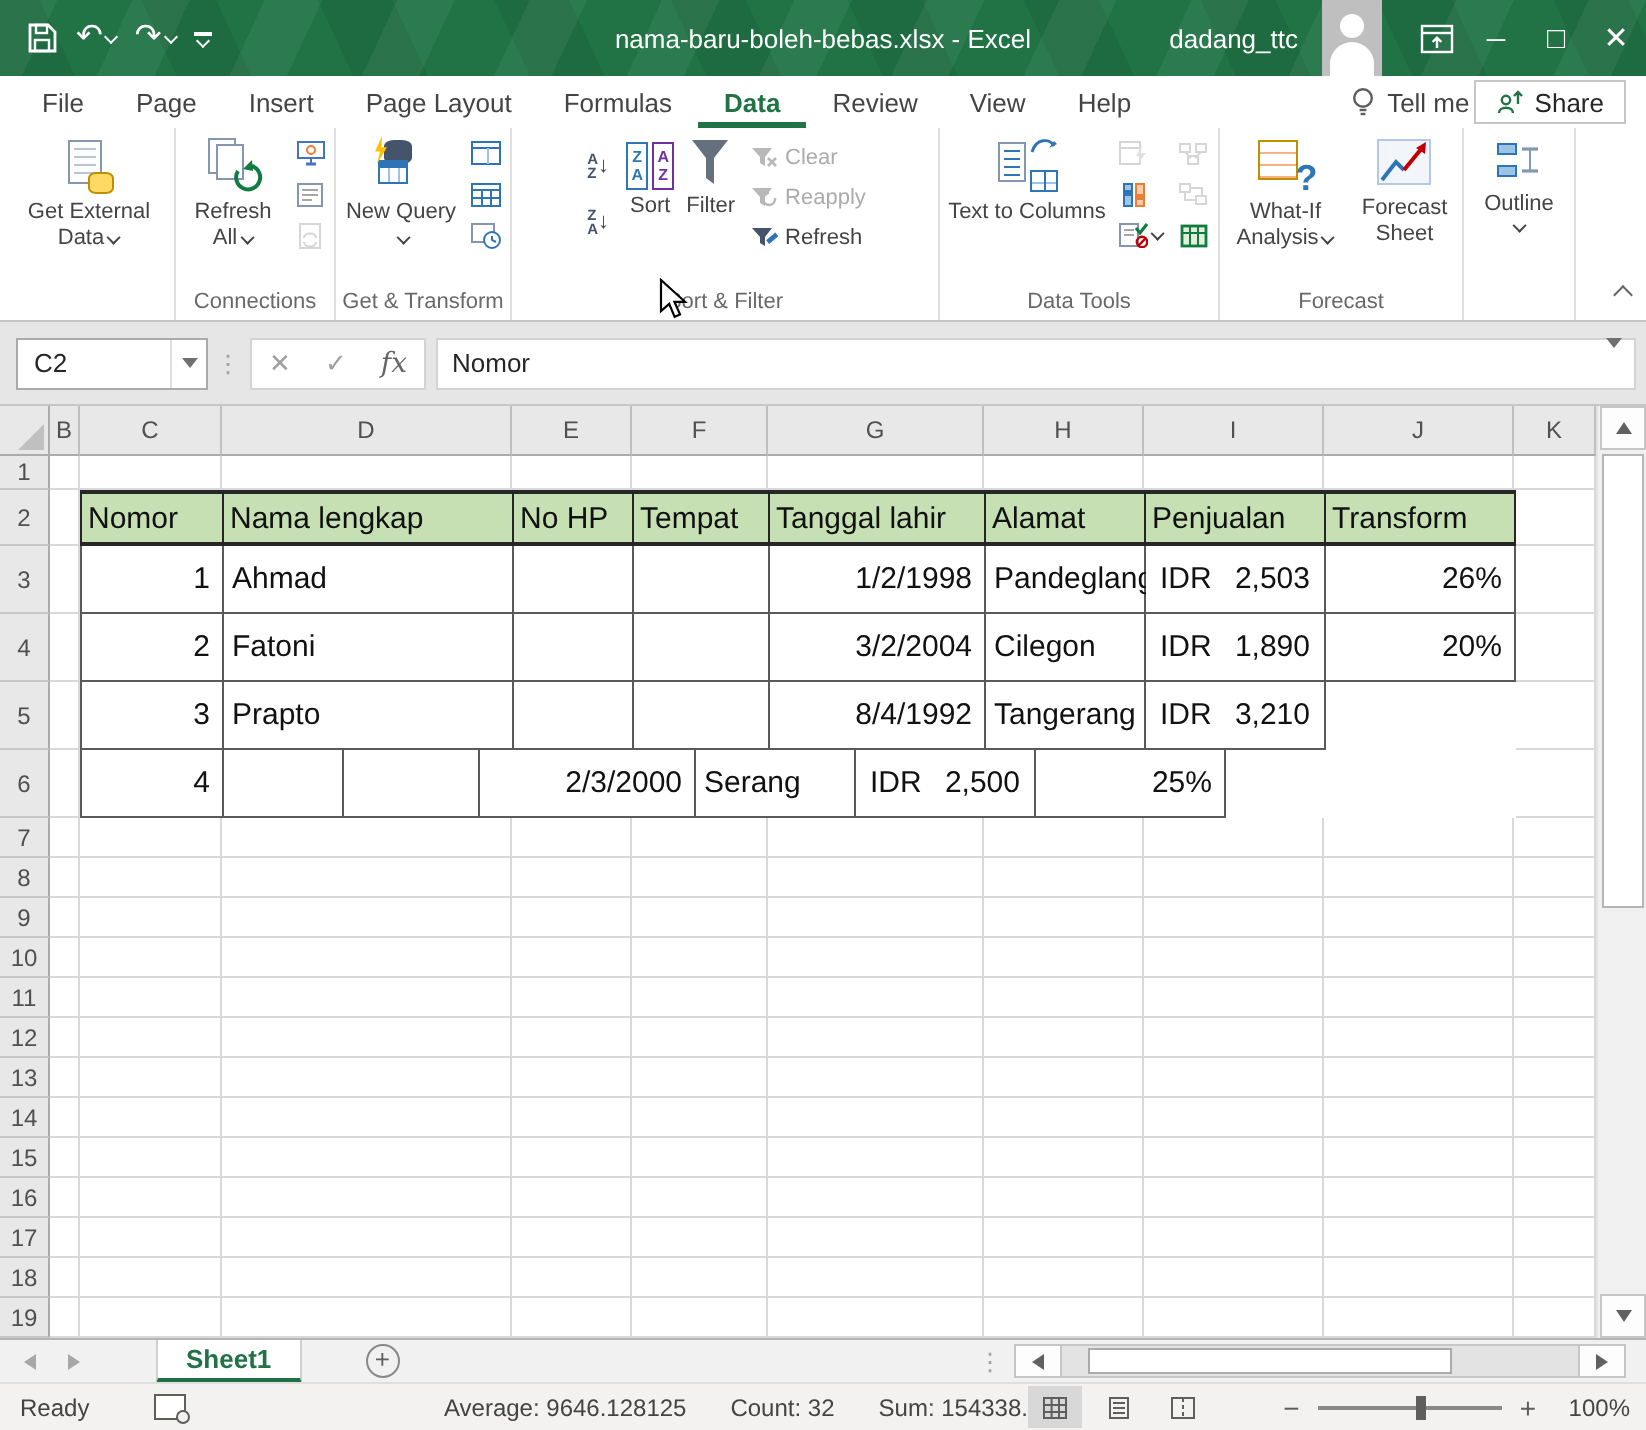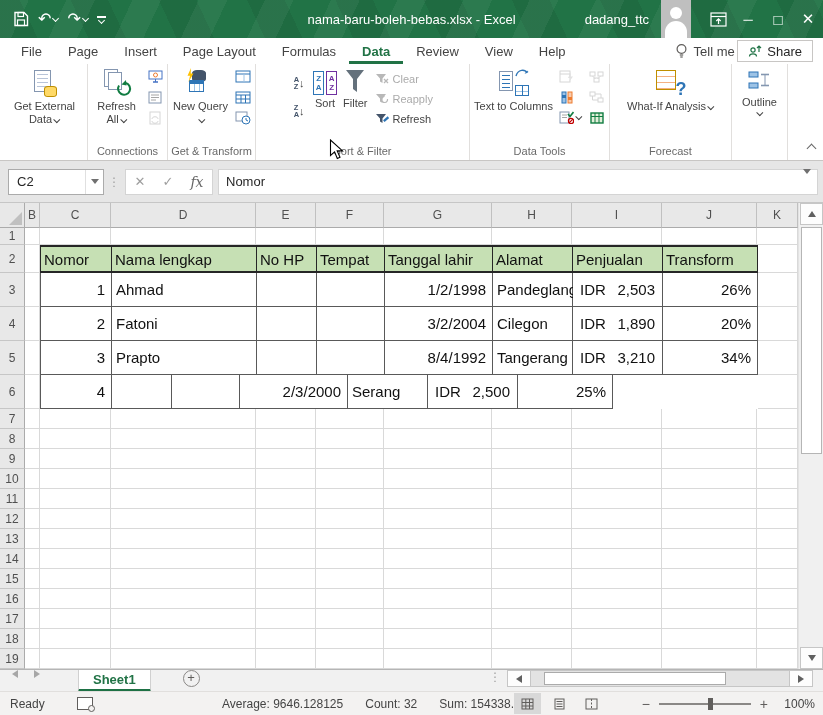--- a/index.html
+++ b/index.html
@@ -116,21 +116,21 @@
   .vscr{position:absolute;left:798px;top:0;width:25px;height:466px;background:#F0F0F0;border-left:1px solid #E3E3E3;}
   .varr{position:absolute;left:1px;width:23px;height:22px;background:#FDFDFD;border:1px solid #C6C6C6;display:flex;align-items:center;justify-content:center;}
   .varr.up{top:0;}.varr.dn{bottom:0;}
   .tri-up{width:0;height:0;border-left:4px solid transparent;border-right:4px solid transparent;border-bottom:6px solid #606060;}
   .tri-dn{width:0;height:0;border-left:4px solid transparent;border-right:4px solid transparent;border-top:6px solid #606060;}
   .tri-lf{width:0;height:0;border-top:4px solid transparent;border-bottom:4px solid transparent;border-right:6px solid #606060;}
   .tri-rt{width:0;height:0;border-top:4px solid transparent;border-bottom:4px solid transparent;border-left:6px solid #606060;}
   .vthumb{position:absolute;left:2px;top:24px;width:21px;height:227px;background:#fff;border:1px solid #B5B5B5;}
 
   
-  .tabbar{height:22px;background:#F1F1F1;border-top:1px solid #B5B5B5;display:flex;align-items:flex-start;position:relative;}
+  .tabbar{height:22px;background:#F1F1F1;border-top:1px solid #B5B5B5;display:flex;align-items:center;position:relative;}
   .tnav{display:flex;gap:16px;margin-left:12px;opacity:.5;}
   .sheettab{margin-left:38px;height:22px;display:flex;align-items:center;padding:0 14px;background:#fff;
     border-left:1px solid #D0D0D0;border-right:1px solid #D0D0D0;border-bottom:3px solid #1E7145;font-size:13px;font-weight:700;color:#217346;}
   .addsheet{margin-left:32px;width:17px;height:17px;border:1px solid #8A8886;border-radius:50%;color:#605E5C;font-size:13px;line-height:14px;text-align:center;}
   .tdots{position:absolute;left:489px;color:#A0A0A0;font-size:12px;}
   .hscroll{margin-left:auto;margin-right:10px;display:flex;align-items:center;}
   .hbox{width:24px;height:17px;background:#FDFDFD;border:1px solid #C6C6C6;display:flex;align-items:center;justify-content:center;}
   .htrack{position:relative;width:258px;height:17px;background:#E3E3E3;border-top:1px solid #C6C6C6;border-bottom:1px solid #C6C6C6;}
   .hthumb{position:absolute;left:13px;top:1px;width:182px;height:13px;background:#fff;border:1px solid #ABABAB;}
 
@@ -463,20 +463,29 @@
 
     <div class="rgroup" style="width:122px">
       <div class="gc">
         <div class="bigbtn">
           <span class="ic ic-wif">
             <span class="wif-grid"></span>
               <span class="wif-q">?</span>
           </span>
           <span class="blbl"><span>What-If Analysis</span><span class="chev"></span></span>
         </div>
+        <div class="bigbtn">
+          <svg width="30" height="28" viewBox="0 0 30 28">
+            <rect x="2" y="2" width="26" height="22" fill="#F2F6FB" stroke="#B4C7E7"></rect>
+            <path d="M4 22 L11 13 L15 17" fill="none" stroke="#2E75B6" stroke-width="2"></path>
+            <path d="M15 17 L24 6" fill="none" stroke="#C00000" stroke-width="2"></path>
+            <path d="M26 3 L25.5 9 L21 6 Z" fill="#C00000"></path>
+          </svg>
+          <span class="blbl">Forecast Sheet</span>
+        </div>
       </div>
       <div class="glabel">Forecast</div>
     </div>
 
     <div class="rgroup" style="width:56px">
       <div class="gc">
         <div class="bigbtn">
           <svg width="26" height="26" viewBox="0 0 26 26">
             <rect x="3" y="4" width="9" height="5" fill="#9DC3E6" stroke="#2E75B6"></rect>
             <rect x="3" y="15" width="9" height="5" fill="#9DC3E6" stroke="#2E75B6"></rect>
@@ -823,21 +832,20 @@
           <div class="tc w0 num">3</div>
           <div class="tc w1">Prapto</div>
           <div class="tc w2"></div>
           <div class="tc w3"></div>
           <div class="tc w4 num">8/4/1992</div>
           <div class="tc w5">Tangerang</div>
           <div class="tc w6 cur">
               <span>IDR</span>
               <span>3,210</span>
             </div>
-          <div class="tc w7 num">34%</div>
         </div>
         <div class="trw">
           <div class="tc w0 num">4</div>
           <div class="tc w2"></div>
           <div class="tc w3"></div>
           <div class="tc w4 num">2/3/2000</div>
           <div class="tc w5">Serang</div>
           <div class="tc w6 cur">
               <span>IDR</span>
               <span>2,500</span>

